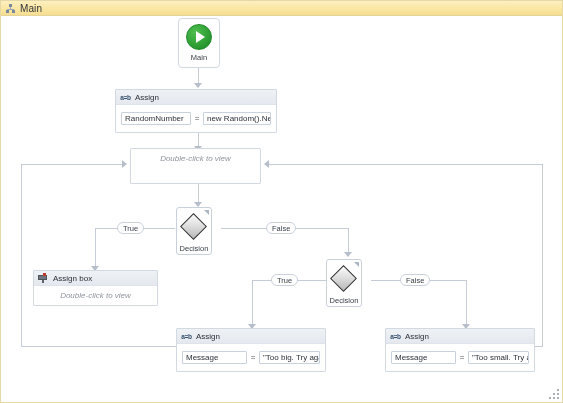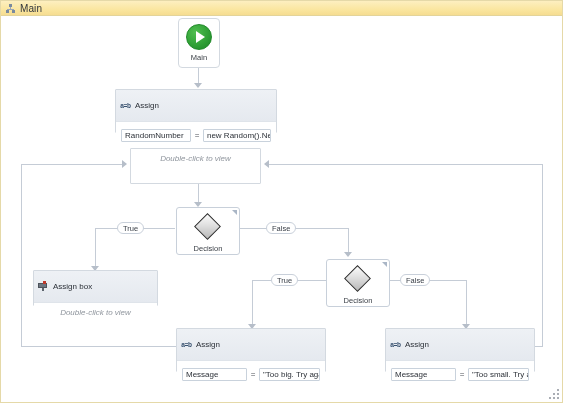--- a/index.html
+++ b/index.html
@@ -53,21 +53,21 @@
 
   
   .node{
     position:absolute;
     background:#ffffff;
     border:1px solid #d3d9e0;
     box-sizing:border-box;
     border-radius:1px;
   }
   .node-head{
-    height:32px;
+    height:15px;
     background:linear-gradient(to bottom,#eef1f5 0%,#e5e9ef 100%);
     border-bottom:1px solid #dfe4ea;
     display:flex;
     align-items:center;
     padding-left:4px;
     box-sizing:border-box;
   }
   .node-head .hicon{
     width:11px;height:11px;
     margin-right:4px;
@@ -151,21 +151,21 @@
   .node-caption{
     font-size:7.5px;
     color:#383d44;
     margin-top:3px;
     line-height:9px;
   }
 
   
   .decision{
     position:absolute;
-    width:64px;height:48px;
+    width:36px;height:48px;
     background:#ffffff;
     border:1px solid #c8d0da;
     border-radius:3px;
     box-sizing:border-box;
     display:flex;
     flex-direction:column;
     align-items:center;
     justify-content:flex-start;
     padding-top:6px;
   }

